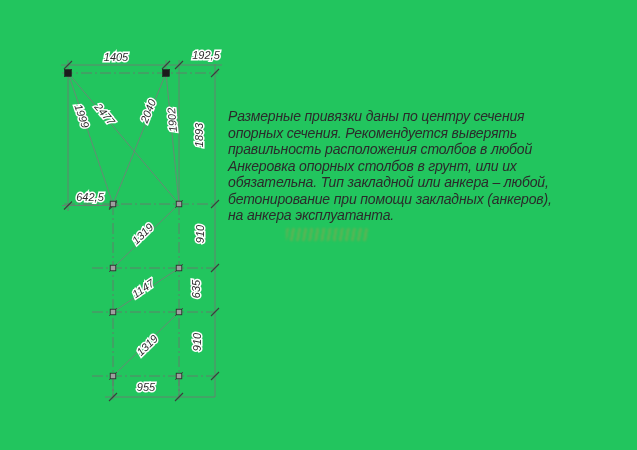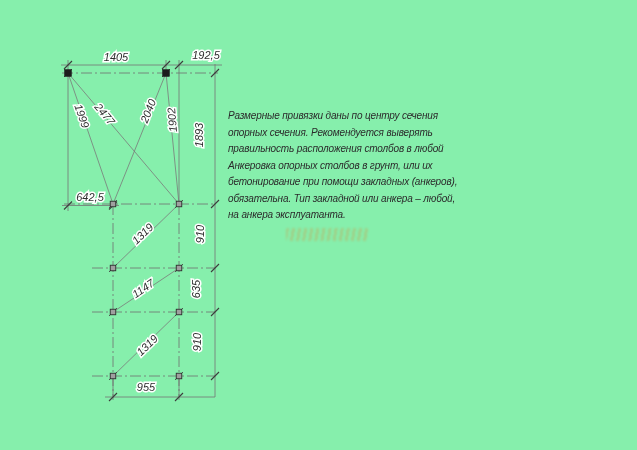--- a/index.html
+++ b/index.html
@@ -1,18 +1,18 @@
 <!DOCTYPE html>
 <html style="--wm-color: #d4923f;"><head>
 <meta charset="utf-8">
 <style>
   html,body { margin:0; padding:0; background:#ffffff; }
   .canvas {
     position:relative; width:637px; height:450px;
-    background:#86efac; overflow:hidden;
+    background:#22c55e; overflow:hidden;
     font-family:"Liberation Sans", sans-serif;
   }
   svg.plan { position:absolute; left:0; top:0; width:637px; height:450px; }
 
   .thin line     { stroke:#757575; stroke-width:0.8; fill:none; }
   .diag line     { stroke:#7a7a7a; stroke-width:0.8; fill:none; }
   .dashdot line  { stroke:#6f6f6f; stroke-width:0.8; stroke-dasharray:11 3 2 3; fill:none; }
   .tick line     { stroke:#3c3c3c; stroke-width:1.1; fill:none; }
   .postslash line{ stroke:#4a4a4a; stroke-width:0.9; fill:none; }
 
@@ -20,21 +20,21 @@
   .post-grid { fill:#9f9f9f; stroke:#2f2f2f; stroke-width:0.9; }
 
   .dimtext text {
     font-family:"Liberation Sans", sans-serif;
     font-style:italic; font-size:11px; fill:#2e2e2e;
     text-anchor:middle; paint-order:stroke; stroke:#ffffff; stroke-width:3px;
   }
 
   .note {
     position:absolute; left:228px; top:108px;
-    font-style:italic; font-size:10px; line-height:16.5px;
+    font-style:italic; font-size:14px; line-height:16.5px;
     color:#2b2b2b; white-space:nowrap; letter-spacing:-0.15px;
   }
   .note-line { height:16.5px; }
 
   .watermark {
     position:absolute; left:286px; top:228px; width:82px; height:13px;
     opacity:0.32; filter:blur(1.3px); border-radius:2px;
     background:repeating-linear-gradient(100deg,
       var(--wm-color,#d4923f) 0 3px, rgba(255,255,255,0) 3px 6px);
     pointer-events:none;
@@ -141,18 +141,18 @@
     </g>
   </svg>
 
   <div class="watermark"></div>
 
   <div class="note">
     <div class="note-line">Размерные привязки даны по центру сечения</div>
     <div class="note-line">опорных сечения. Рекомендуется выверять</div>
     <div class="note-line">правильность расположения столбов в любой</div>
     <div class="note-line">Анкеровка опорных столбов в грунт, или их</div>
+    <div class="note-line">обязательна. Тип закладной или анкера – любой,</div>
     <div class="note-line">бетонирование при помощи закладных (анкеров),</div>
-    <div class="note-line">обязательна. Тип закладной или анкера – любой,</div>
     <div class="note-line">на анкера эксплуатанта.</div>
   </div>
 
 </div>
 
 </body></html>

